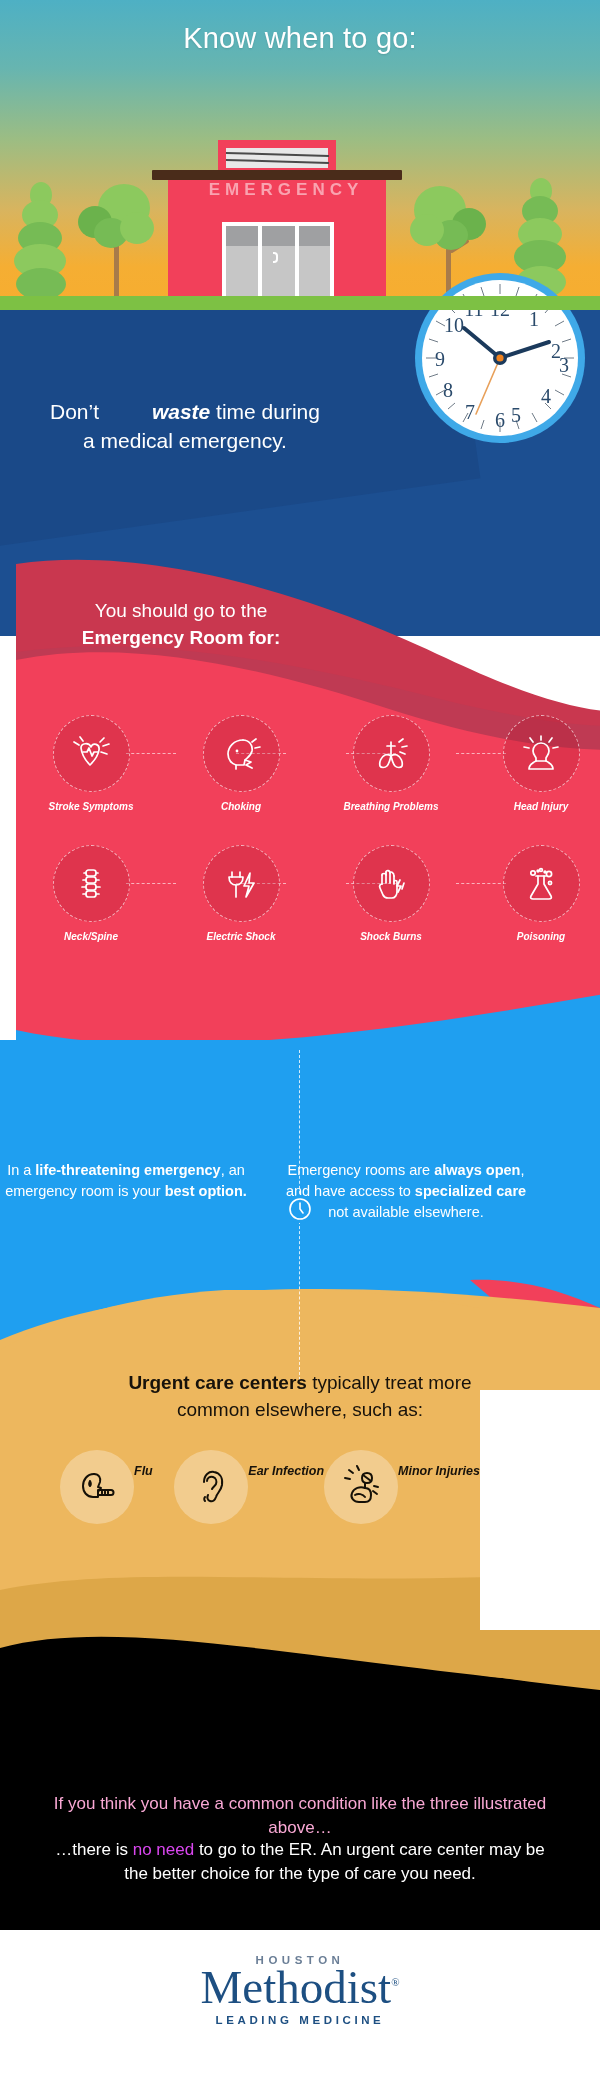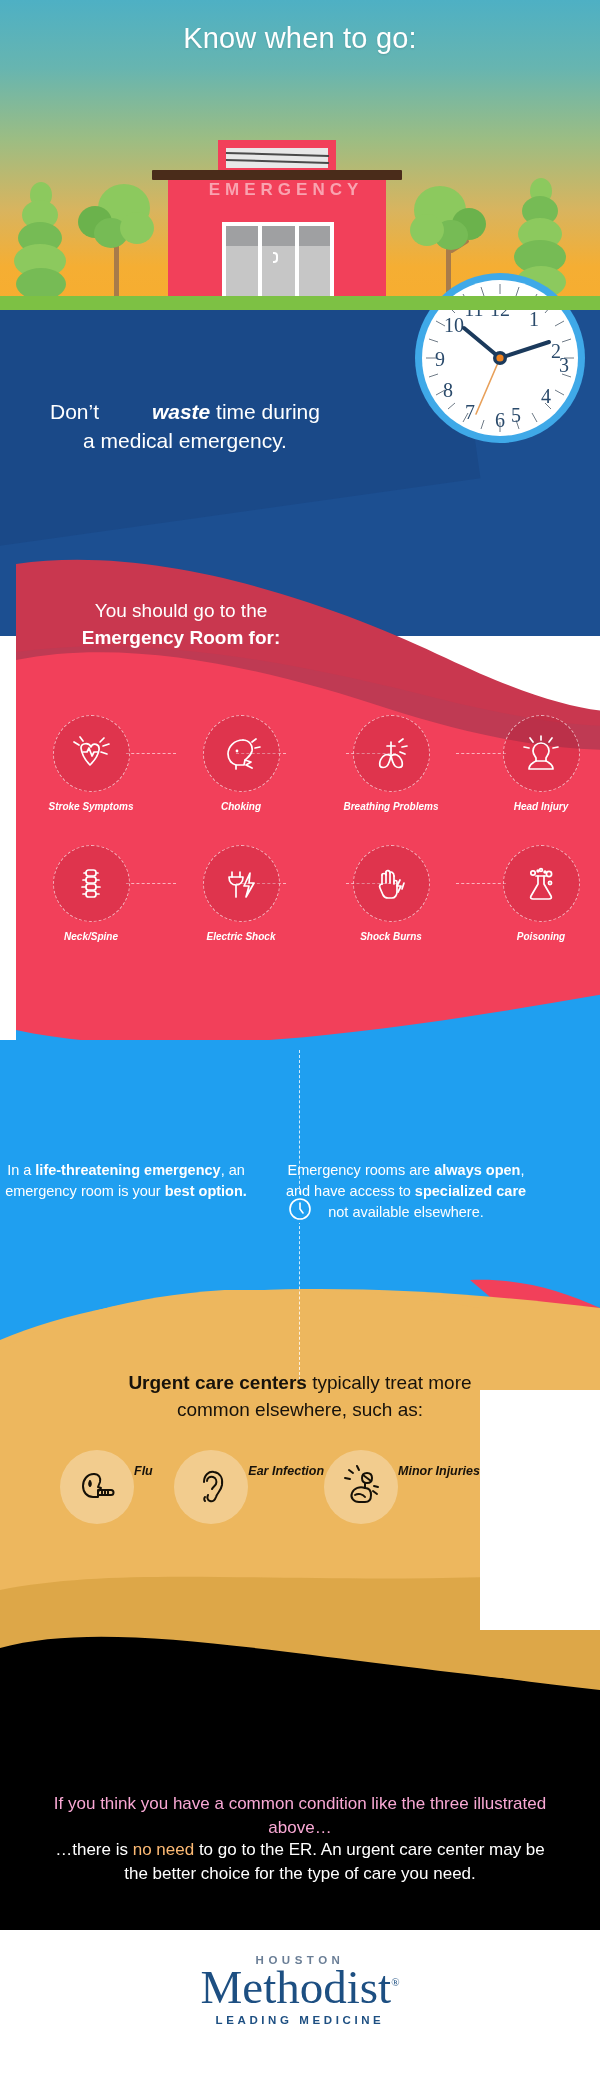--- a/index.html
+++ b/index.html
@@ -135,21 +135,21 @@
   .black-sec { position:absolute; left:0; top:1630px; width:600px; height:300px; overflow:hidden; background:#000; }
   .black-sec svg.bgwave { position:absolute; left:0; top:0; }
   .blk-t1 {
     position:absolute; left:45px; top:138px; width:510px; text-align:center;
     color:#f9a8d4; font-size:17px; line-height:1.42; font-weight:400; z-index:3;margin-top:24px;
   }
   .blk-t2 {
     position:absolute; left:45px; top:208px; width:510px; text-align:center;
     color:#fff; font-size:17px; line-height:1.42; font-weight:400; z-index:3;
   }
-  .blk-t2 .hl { color:#fdba74; }
+  .blk-t2 .hl { color:#d946ef; }
 
   
   .footer { position:absolute; left:0; top:1930px; width:600px; height:151px; background:#fff; }
   .logo { position:absolute; left:0; top:24px; width:600px; text-align:center; }
   .logo-houston {
     color:#6a7e96; font-size:11.5px; letter-spacing:4.5px; font-weight:700;
     font-family:"Liberation Sans", sans-serif;
   }
   .logo-meth {
     color:#1d4f82; font-size:47px; line-height:1.02; margin-top:-2px;

